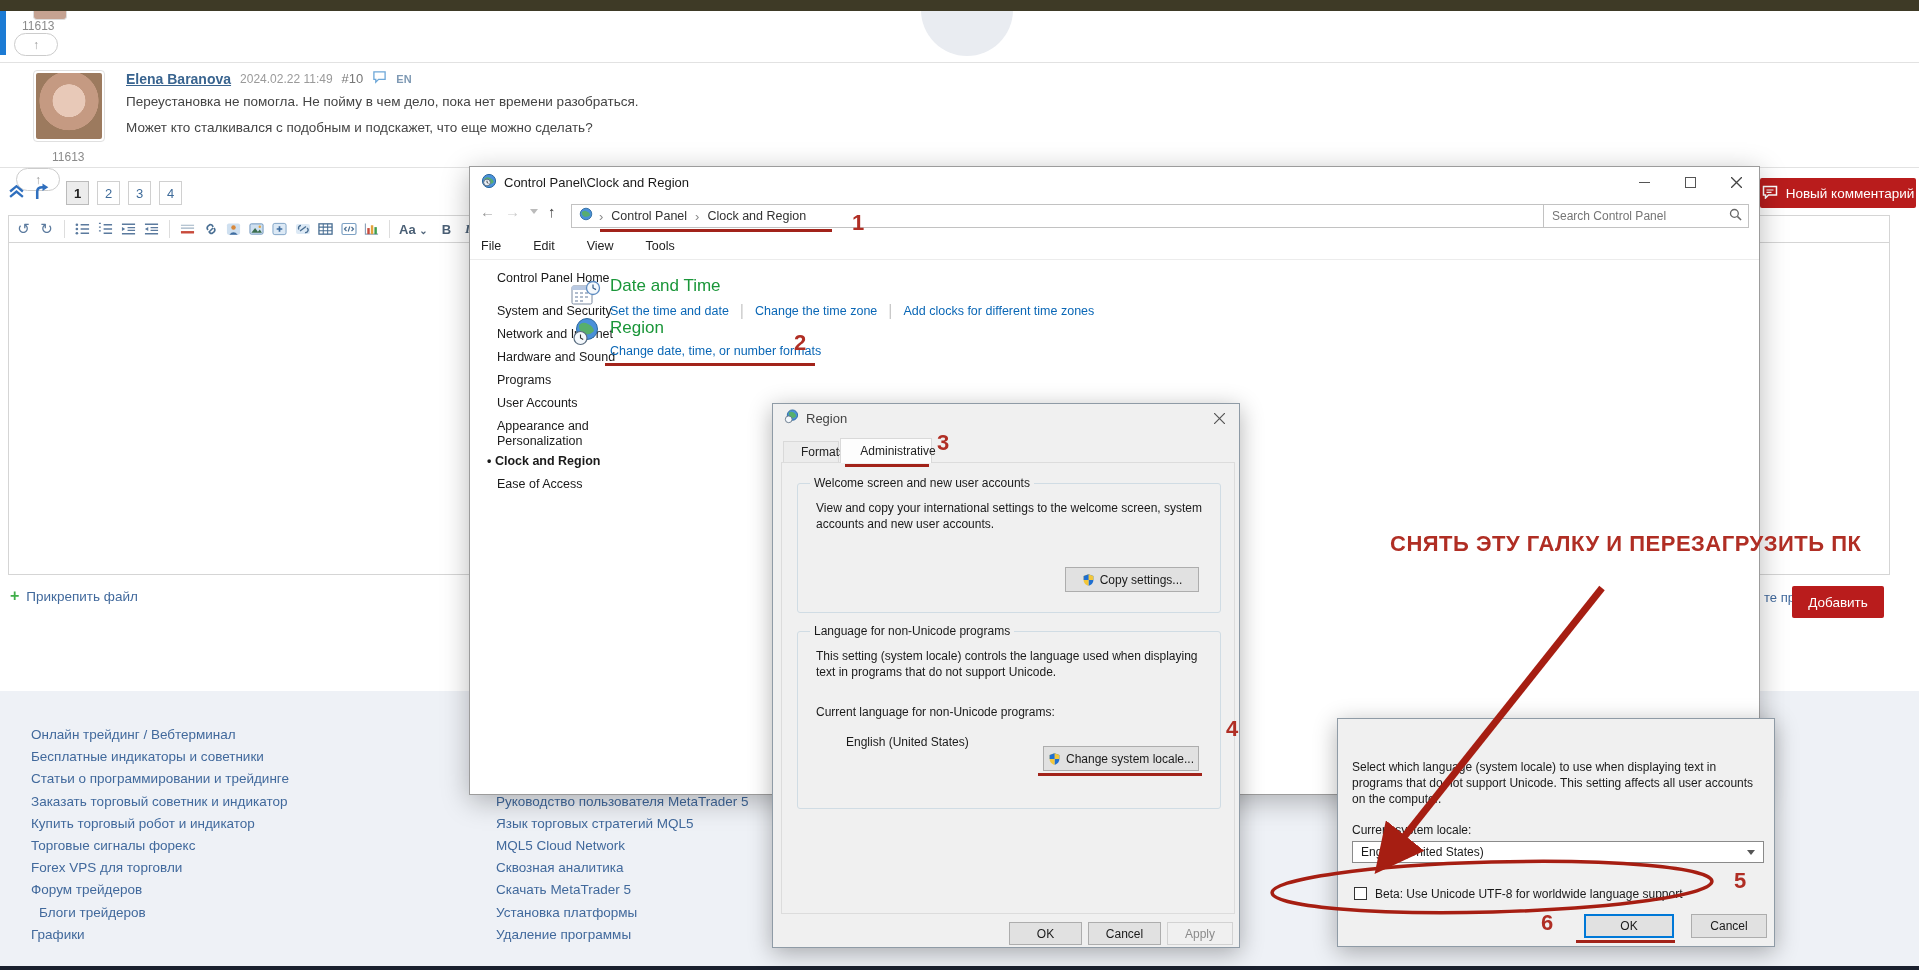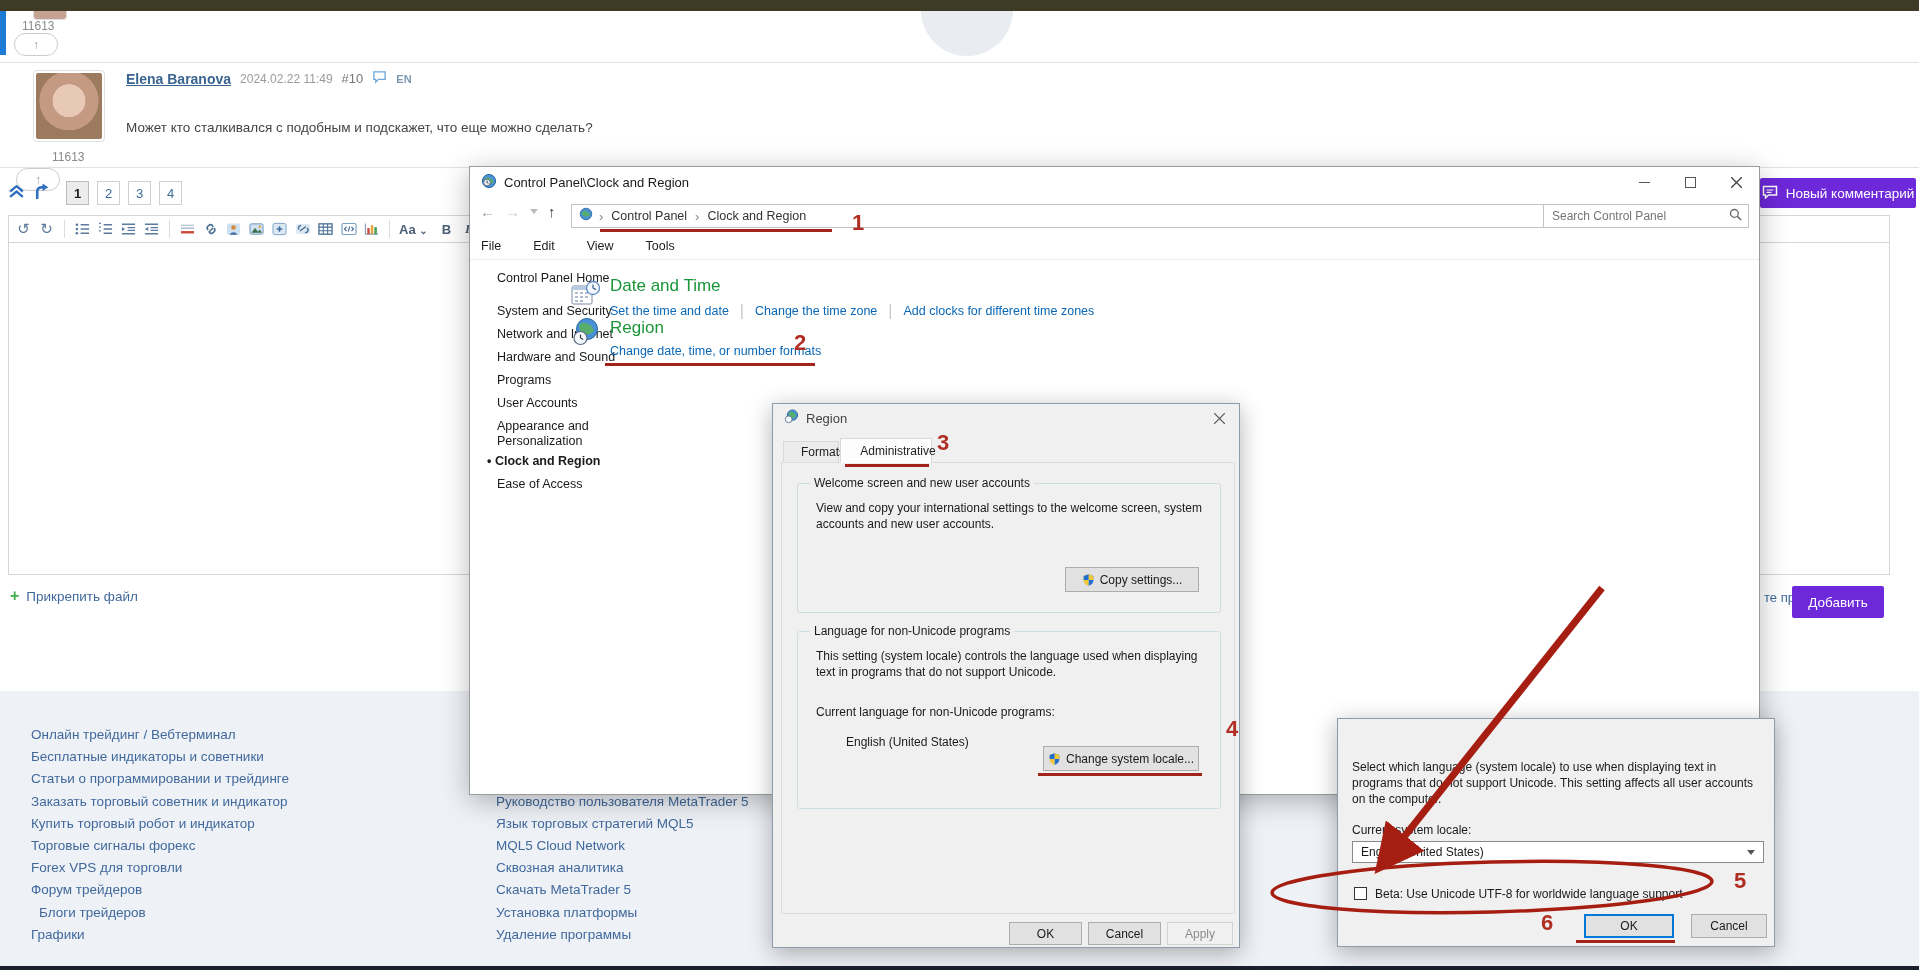--- a/index.html
+++ b/index.html
@@ -36,21 +36,21 @@
   .tsep{width:1px;height:18px;background:#ddd;margin:0 3px;}
   .tico{width:17px;height:18px;display:flex;align-items:center;justify-content:center;
         color:#5b7a9e;font-size:15px;}
   .tico svg{display:block;}
   .tlabel{color:#4a5f75;font-size:13px;font-weight:bold;}
   .editor-area{left:8px;top:243px;width:1882px;height:332px;background:#fff;border:1px solid #d5d5d5;border-top:none;box-sizing:border-box;z-index:1;}
   .attach{left:10px;top:587px;display:flex;align-items:center;gap:7px;font-size:13.5px;z-index:1;}
   .plus-ico{color:#3fae49;font-weight:bold;font-size:16px;}
   .link-blue{color:#41699c;}
   .rules{left:1764px;top:590px;font-size:13px;z-index:1;}
-  .btn-green{background:#6d28d9;color:#fff;border-radius:2px;display:flex;align-items:center;
+  .btn-green{background:#b91c1c;color:#fff;border-radius:2px;display:flex;align-items:center;
              justify-content:center;font-size:13.5px;z-index:2;}
   
   .footer-bg{left:0;top:691px;width:1919px;height:275px;background:#eef1f6;z-index:0;}
   .fcirc{left:940px;top:948px;width:220px;height:120px;border-radius:50%;background:#e3e8f0;z-index:0;}
   .flink{position:absolute;font-size:13.5px;color:#41699c;z-index:1;white-space:nowrap;}
   .darkbar{left:0;top:966px;width:1919px;height:4px;background:#1a202e;z-index:5;}
   
   .win{background:#fff;border:1px solid #9c9c9c;box-shadow:0 6px 26px rgba(0,0,0,.28);box-sizing:border-box;}
   .dlg{background:#f0f0f0;border:1px solid #8f9ba6;box-shadow:0 5px 22px rgba(0,0,0,.3);box-sizing:border-box;}
   .titlebar{display:flex;align-items:center;gap:7px;padding-left:11px;font-size:13px;color:#1a1a1a;}
@@ -118,20 +118,21 @@
     <span class="author">Elena Baranova</span>
     <span class="pdate">2024.02.22 11:49</span>
     <span class="pnum">#10</span>
     <span>
       <svg width="15" height="14" viewBox="0 0 16 15">
           <path d="M2 2 h12 v8 h-7 l-3 3 v-3 h-2 z" fill="none" stroke="#6da7d8" stroke-width="1.4"></path>
         </svg>
     </span>
     <span class="plang">EN</span>
   </div>
+  <div class="abs ptext" style="top:94px;">Переустановка не помогла. Не пойму в чем дело, пока нет времени разобраться.</div>
   <div class="abs ptext" style="top:120px;">Может кто сталкивался с подобным и подскажет, что еще можно сделать?</div>
 
   <div class="abs sep" style="top:167px;"></div>
 
   <div class="abs" style="left:8px;top:181px;display:flex;align-items:center;gap:8px;z-index:1;">
     <span class="pag-ico">
       <svg width="17" height="17" viewBox="0 0 16 16">
           <path d="M2 8 L8 3 L14 8 M2 13 L8 8 L14 13" fill="none" stroke="#2f6fbe" stroke-width="2.2"></path>
         </svg>
     </span>
@@ -451,20 +452,21 @@
     <div class="combo" style="left:14px;top:122px;width:412px;height:22px;">
       <span>English (United States)</span>
       <span class="caret"></span>
     </div>
     <div class="checkbox" style="left:16px;top:168px;"></div>
     <div class="dtext" style="position:absolute;left:37px;top:167px;">Beta: Use Unicode UTF-8 for worldwide language support</div>
     <div class="wbtn focus" style="left:246px;top:195px;width:90px;height:24px;">OK</div>
     <div class="wbtn" style="left:353px;top:195px;width:76px;height:24px;">Cancel</div>
   </div>
 
+  <div class="abs ann ann-note" style="left:1390px;top:531px;">СНЯТЬ ЭТУ ГАЛКУ И ПЕРЕЗАГРУЗИТЬ ПК</div>
   <div class="abs ann ann-num" style="left:852px;top:210px;">1</div>
   <div class="abs ann ann-num" style="left:794px;top:330px;">2</div>
   <div class="abs ann ann-num" style="left:937px;top:430px;">3</div>
   <div class="abs ann ann-num" style="left:1226px;top:716px;">4</div>
   <div class="abs ann ann-num" style="left:1734px;top:868px;">5</div>
   <div class="abs ann ann-num" style="left:1541px;top:910px;">6</div>
 
   <div class="ann-underline" style="left:600px;top:229px;width:232px;height:3px;"></div>
   <div class="ann-underline" style="left:605px;top:363px;width:210px;height:3px;"></div>
   <div class="ann-underline" style="left:845px;top:464px;width:84px;height:3px;"></div>

